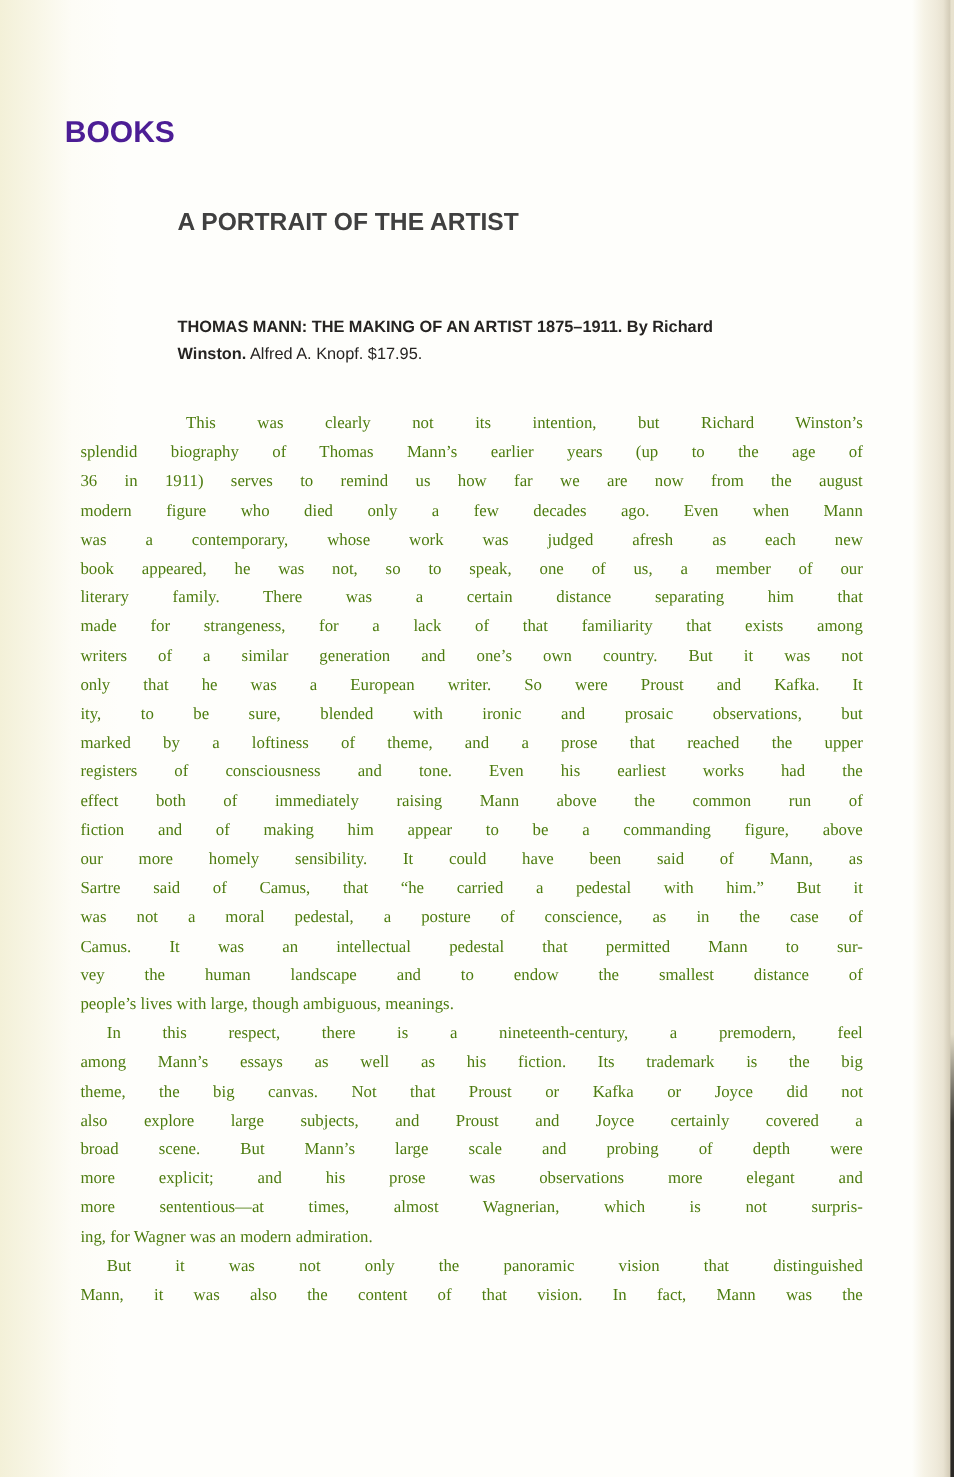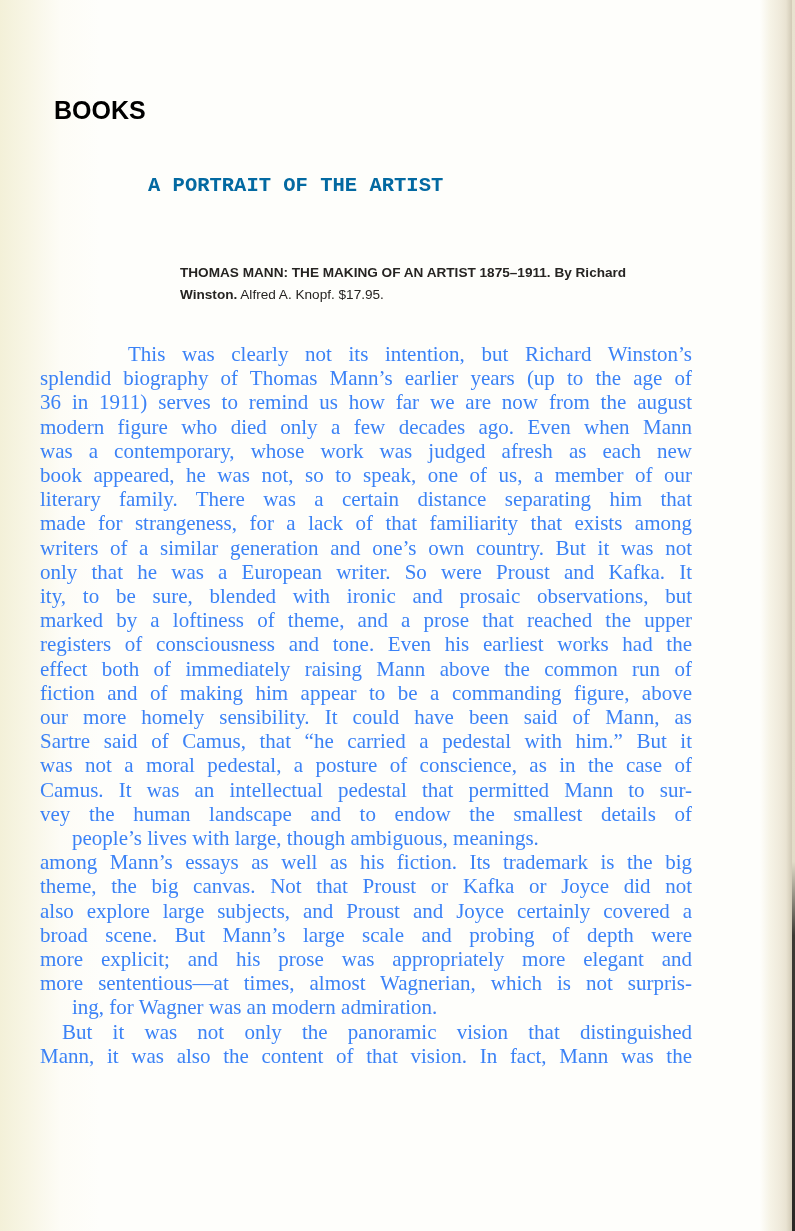--- a/index.html
+++ b/index.html
@@ -12,40 +12,40 @@
     position: absolute; inset: 0;
     background: linear-gradient(to right, #f3f0d8 0px, #f8f6e6 30px, #fdfcf6 60px, #fefefb 100px, #fefefb 760px, #f6f3e6 770px, #efeadb 780px, #e9e3d2 786px, #d9d2bf 790px, #c8c0ab 795px);
   }
   .right-edge {
     position: absolute; right: 0; top: 0; width: 3px; height: 1231px;
     background: linear-gradient(to bottom, #e8e2cf 0%, #e2dcc8 70%, #3c3a34 76%, #2a2825 100%);
   }
   .section-label {
     position: absolute; left: 54px; top: 96px;
     font-family: "Liberation Sans", sans-serif; font-weight: bold;
-    font-size: 25px; color: #000000; letter-spacing: 0px;
+    font-size: 25px; color: #4c1d95; letter-spacing: 0px;
   }
   .article-title {
     position: absolute; left: 148px; top: 174px;
-    font-family: Liberation Mono, monospace; font-weight: bold;
-    font-size: 20.5px; line-height: 23px; color: #0369a1;
+    font-family: Liberation Sans, sans-serif; font-weight: bold;
+    font-size: 20.5px; line-height: 23px; color: #404040;
   }
   .book-info {
     position: absolute; left: 148px; top: 262px; width: 560px;
     font-family: "Liberation Sans", sans-serif;
     font-size: 13.6px; line-height: 22px; color: #262422;
   }
-  .book-info .b { font-weight: bold; margin-left: 32px; }
+  .book-info .b { font-weight: bold; }
   .article-body {
-    position: absolute; left: 40px; top: 342px; width: 652px;
-    font-size: 21px; line-height: 24.2px; color: #3b82f6;
+    position: absolute; left: 67px; top: 342px; width: 652px;
+    font-size: 14px; line-height: 24.2px; color: #4d7c0f;
     text-align: justify;
   }
   .article-body .line { display: block; text-align: justify; text-align-last: justify; white-space: nowrap; }
-  .article-body .line.last { text-align-last: left; margin-left: 32px; }
+  .article-body .line.last { text-align-last: left; }
   .article-body .line.ind-first { padding-left: 88px; }
   .article-body .line.ind { padding-left: 22px; }
 </style>
 </head>
 <body>
 
 <div class="page-bg"></div>
 <div class="right-edge"></div>
 
 <div class="section-label">BOOKS</div>
@@ -79,29 +79,30 @@
       <span class="line">only that he was a European writer. So were Proust and Kafka. It</span>
       <span class="line">ity, to be sure, blended with ironic and prosaic observations, but</span>
       <span class="line">marked by a loftiness of theme, and a prose that reached the upper</span>
       <span class="line">registers of consciousness and tone. Even his earliest works had the</span>
       <span class="line">effect both of immediately raising Mann above the common run of</span>
       <span class="line">fiction and of making him appear to be a commanding figure, above</span>
       <span class="line">our more homely sensibility. It could have been said of Mann, as</span>
       <span class="line">Sartre said of Camus, that “he carried a pedestal with him.” But it</span>
       <span class="line">was not a moral pedestal, a posture of conscience, as in the case of</span>
       <span class="line">Camus. It was an intellectual pedestal that permitted Mann to sur-</span>
-      <span class="line">vey the human landscape and to endow the smallest details of</span>
+      <span class="line">vey the human landscape and to endow the smallest distance of</span>
       <span class="line last">people’s lives with large, though ambiguous, meanings.</span>
     </div>
     <div>
+      <span class="line ind">In this respect, there is a nineteenth-century, a premodern, feel</span>
       <span class="line">among Mann’s essays as well as his fiction. Its trademark is the big</span>
       <span class="line">theme, the big canvas. Not that Proust or Kafka or Joyce did not</span>
       <span class="line">also explore large subjects, and Proust and Joyce certainly covered a</span>
       <span class="line">broad scene. But Mann’s large scale and probing of depth were</span>
-      <span class="line">more explicit; and his prose was appropriately more elegant and</span>
+      <span class="line">more explicit; and his prose was observations more elegant and</span>
       <span class="line">more sententious—at times, almost Wagnerian, which is not surpris-</span>
       <span class="line last">ing, for Wagner was an modern admiration.</span>
     </div>
     <div>
       <span class="line ind">But it was not only the panoramic vision that distinguished</span>
       <span class="line">Mann, it was also the content of that vision. In fact, Mann was the</span>
     </div>
   </div>
 
 </body></html>

